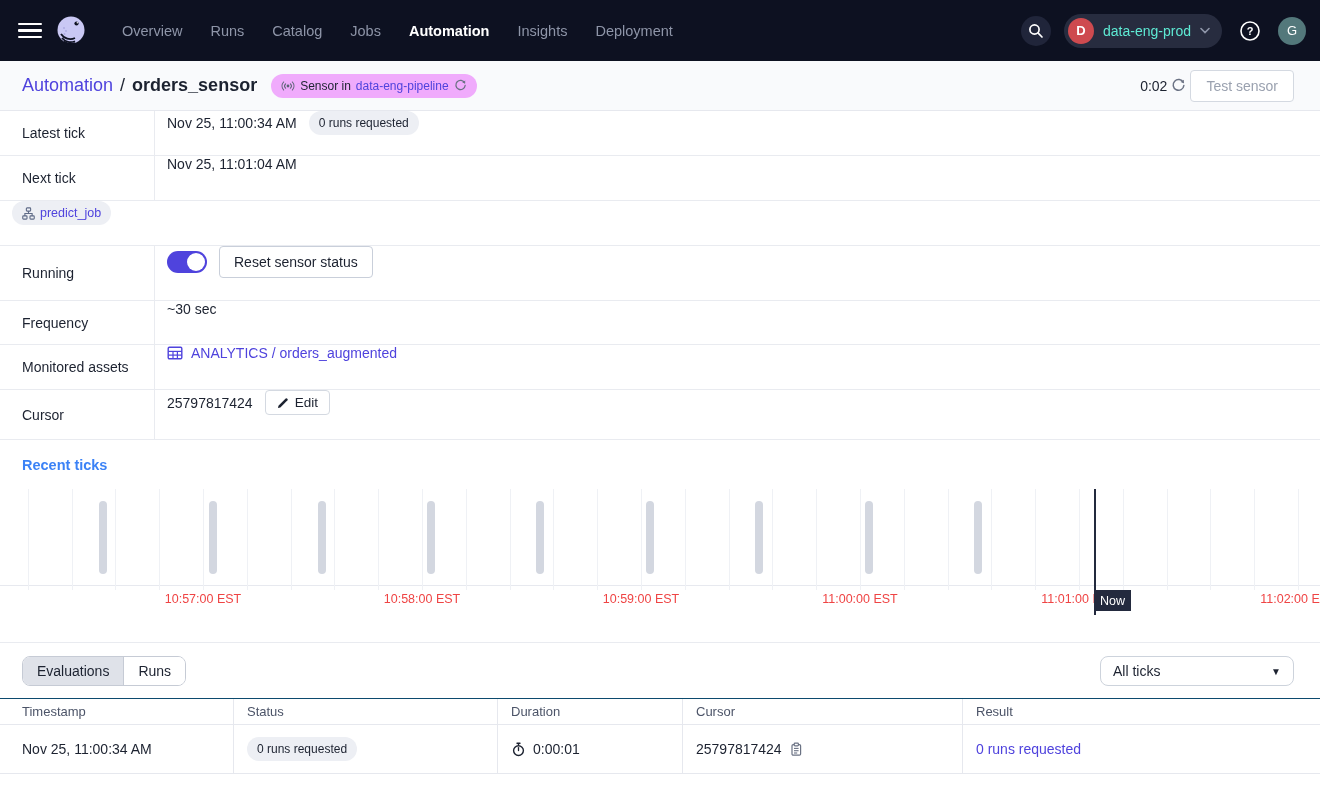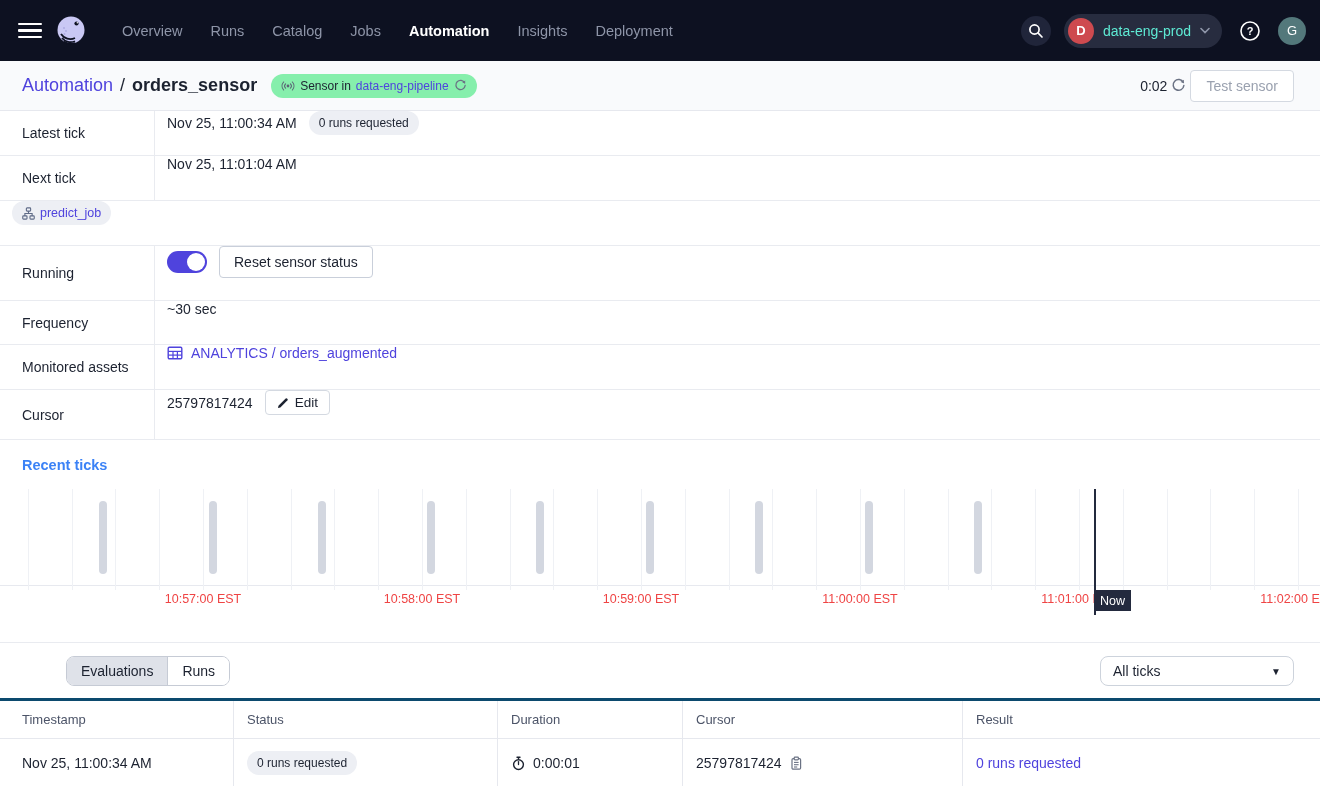--- a/index.html
+++ b/index.html
@@ -19,21 +19,21 @@
   .workspace-pill { height:34px; border-radius:17px; background:#272C3F; display:flex; align-items:center; gap:9px; padding:0 12px 0 4px; cursor:pointer; }
   .ws-initial { width:26px; height:26px; border-radius:50%; background:#CE4A4F; color:#fff; font-size:13px; font-weight:bold; display:flex; align-items:center; justify-content:center; }
   .ws-name { color:#5eead4; font-size:14px; }
   .avatar { width:28px; height:28px; border-radius:50%; background:#53787B; color:#fff; font-size:13px; display:flex; align-items:center; justify-content:center; cursor:pointer; }
 
   
   .subheader { height:50px; background:#F9FAFC; border-bottom:1px solid #E6E8EE; display:flex; align-items:center; padding:0 26px 0 22px; }
   .crumb-parent { color:#4F43DD; font-size:18px; cursor:pointer; }
   .crumb-sep { font-size:18px; margin:0 7px; color:#1C2230; }
   .crumb-title { font-size:18px; font-weight:bold; color:#1C2230; }
-  .sensor-badge { margin-left:14px; height:24px; background:#86efac; border-radius:12px; display:flex; align-items:center; gap:5px; padding:0 10px; font-size:12px; color:#1C2230; }
+  .sensor-badge { margin-left:14px; height:24px; background:#f0abfc; border-radius:12px; display:flex; align-items:center; gap:5px; padding:0 10px; font-size:12px; color:#1C2230; }
   .sensor-badge a { color:#4F43DD; text-decoration:none; cursor:pointer; }
   .subheader-right { margin-left:auto; display:flex; align-items:center; gap:4px; }
   .timer { font-size:14px; color:#1C2230; }
   .btn { background:#fff; border:1px solid #D4D9E1; border-radius:4px; font-size:14px; color:#1C2230; cursor:pointer; font-family:inherit; display:inline-flex; align-items:center; gap:6px; }
   .btn.test { padding:7px 15px; color:#9AA1AF; }
 
   
   .detail-row { display:flex; border-bottom:1px solid #E9EBF0; align-items:flex-start; min-height:45px; }
   .detail-row.tall { min-height:55px; }
   .detail-row.cursor-row { min-height:50px; }
@@ -52,31 +52,31 @@
   .ticks-chart { position:relative; height:126px; margin-top:16px; overflow:hidden; }
   .chart-area { position:absolute; left:0; top:0; width:1320px; height:97px; border-bottom:1px solid #E7E9EF; }
   .gridline { position:absolute; top:0; width:1px; height:101px; background:#EFF1F5; }
   .tick-bar { position:absolute; top:12px; height:73px; width:8px; border-radius:4px; background:#D3D7E0; cursor:pointer; }
   .axis-label { position:absolute; top:103px; transform:translateX(-50%); font-size:12.5px; color:#ef4444; white-space:nowrap; }
   .now-line { position:absolute; top:0; width:2px; height:126px; background:#232A3E; }
   .now-badge { position:absolute; top:101px; height:21px; background:#232A3E; color:#fff; font-size:12.5px; display:flex; align-items:center; padding:0 6px; }
 
   
   .bottom-section { border-top:1px solid #E9EBF0; margin-top:27px; }
-  .controls-row { display:flex; align-items:flex-start; justify-content:space-between; padding:13px 26px 12px 22px;margin-left:44px; }
+  .controls-row { display:flex; align-items:flex-start; justify-content:space-between; padding:13px 26px 12px 22px; }
   .segmented { display:inline-flex; border:1px solid #C6CBD5; border-radius:8px; overflow:hidden; background:#fff; }
   .segment { padding:6px 14px; font-size:14px; color:#1C2230; cursor:pointer; background:#fff; }
   .segment.active { background:#DFE2E9; }
   .segment + .segment { border-left:1px solid #C6CBD5; }
   .dropdown { width:194px; height:30px; border:1px solid #CDD3DC; border-radius:8px; background:#fff; display:flex; align-items:center; justify-content:space-between; padding:0 12px; cursor:pointer; font-size:14px; }
   .caret { font-size:10px; color:#1C2230; }
 
   .eval-table { width:1320px; }
   .tbl-row { display:grid; grid-template-columns:233px 264px 185px 280px 1fr; align-items:center; }
-  .tbl-header { border-top:3px solid #0c4a6e; border-bottom:1px solid #E6E8EE; height:41px; }
+  .tbl-header { border-top:1px solid #0c4a6e; border-bottom:1px solid #E6E8EE; height:27px; }
   .tbl-header .cell { font-size:13px; color:#4C5468; }
   .tbl-body-row { height:49px; border-bottom:1px solid #E6E8EE; }
   .cell { padding-left:13px; display:flex; align-items:center; gap:7px; height:100%; }
   .cell.first { padding-left:22px; }
   .tbl-row .cell + .cell { border-left:1px solid #E6E8EE; }
   .tbl-header .cell { border-left-color:#E6E8EE; }
   .result-link { color:#4F43DD; text-decoration:none; cursor:pointer; }
   svg { display:block; }
 </style>
 </head>

